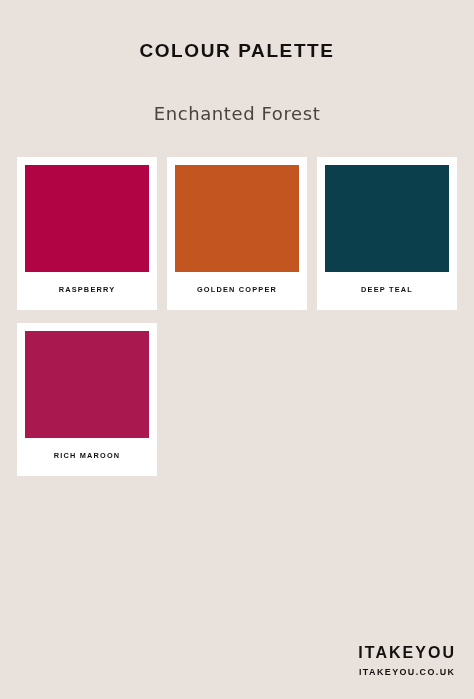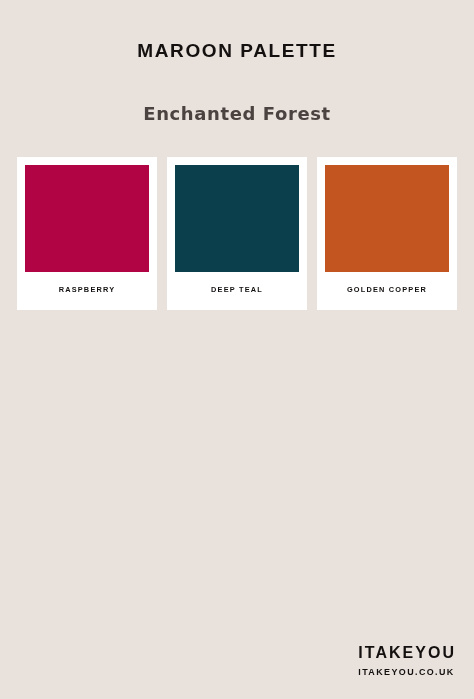--- a/index.html
+++ b/index.html
@@ -31,21 +31,21 @@
     font-family: "Liberation Sans", sans-serif;
     font-weight: bold;
     font-size: 19px;
     letter-spacing: 1.6px;
     color: #13100f;
     margin: 0;
     line-height: 1.2;
   }
   .palette-subtitle {
     font-family: "DejaVu Sans", sans-serif;
-    font-weight: 700;
+    font-weight: 400;
     font-size: 18px;
     letter-spacing: 0.6px;
     color: #4a433f;
     margin: 0;
     padding-top: 40px;
     line-height: 1.2;
   }
 
   
   .swatch-grid {
@@ -83,21 +83,21 @@
     margin-top: 13px;
     transform: scaleX(0.92);
     white-space: nowrap;
   }
 
   
   .footer {
     position: absolute;
     right: 18px;
     bottom: 22px;
-    text-align: left;
+    text-align: center;
   }
   .brand-name {
     font-family: "Liberation Sans", sans-serif;
     font-weight: bold;
     font-size: 17px;
     letter-spacing: 2.2px;
     color: #13100f;
     line-height: 1.15;
     transform: scaleX(0.94);
     transform-origin: right center;
@@ -113,42 +113,46 @@
     transform: scaleX(0.94);
     transform-origin: right center;
   }
 </style>
 </head>
 <body style="background: rgb(233, 225, 220);">
 
 <div class="page">
 
   <div class="header">
-    <div class="palette-title">MAROON PALETTE</div>
+    <div class="palette-title">COLOUR PALETTE</div>
     <div class="palette-subtitle">Enchanted Forest</div>
   </div>
 
   <div class="swatch-grid">
 
     <div class="swatch-card">
       <div class="swatch-color" style="background: rgb(176, 4, 69);"></div>
       <div class="swatch-label">RASPBERRY</div>
     </div>
 
     <div class="swatch-card">
+      <div class="swatch-color" style="background: rgb(194, 85, 32);"></div>
+      <div class="swatch-label">GOLDEN COPPER</div>
+    </div>
+
+    <div class="swatch-card">
       <div class="swatch-color" style="background: rgb(12, 63, 76);"></div>
       <div class="swatch-label">DEEP TEAL</div>
     </div>
 
+
     <div class="swatch-card">
-      <div class="swatch-color" style="background: rgb(194, 85, 32);"></div>
-      <div class="swatch-label">GOLDEN COPPER</div>
+      <div class="swatch-color" style="background: rgb(169, 25, 79);"></div>
+      <div class="swatch-label">RICH MAROON</div>
     </div>
-
-
 
 
   </div>
 
   <div class="footer">
     <div class="brand-name">ITAKEYOU</div>
     <div class="brand-url">ITAKEYOU.CO.UK</div>
   </div>
 
 </div>

